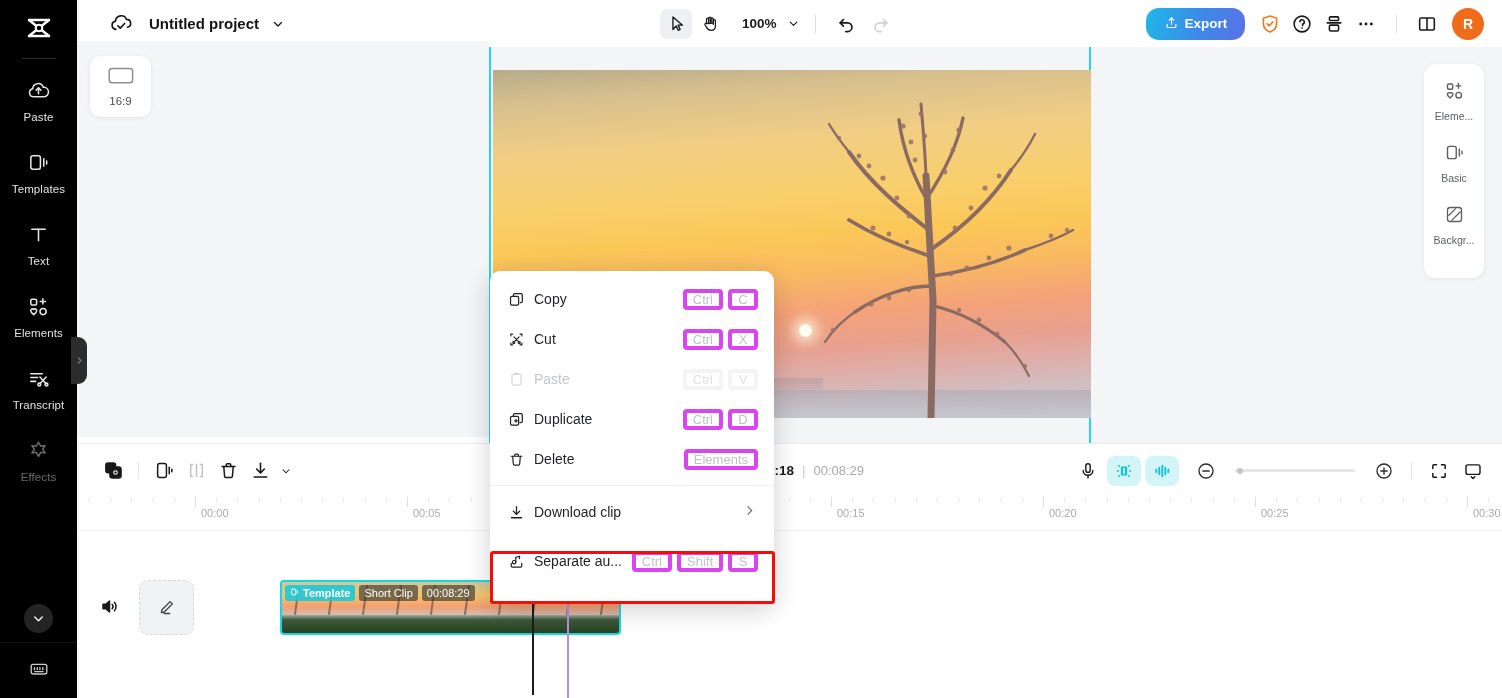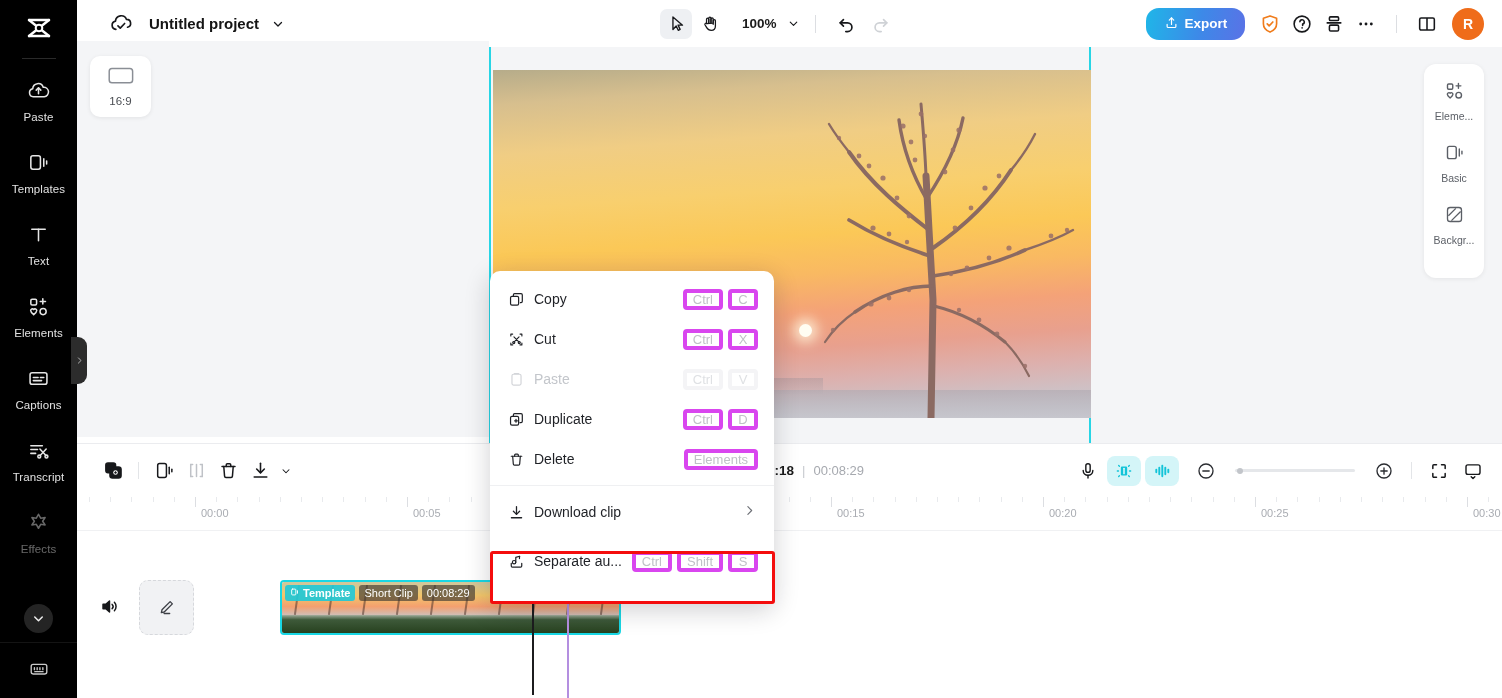--- a/index.html
+++ b/index.html
@@ -234,31 +234,20 @@
         <svg width="23" height="23" viewBox="0 0 24 24" fill="none" stroke="#e6e6e6" stroke-width="1.6" stroke-linecap="round">
             <rect x="4" y="4.5" width="6" height="6" rx="1.3"></rect>
             <path d="M16.5 4v5.5M13.8 6.7h5.5"></path>
             <path d="M7 20.5c-2-1.6-3.2-2.8-3.2-4.2a1.9 1.9 0 0 1 3.2-1.3 1.9 1.9 0 0 1 3.2 1.3c0 1.4-1.2 2.6-3.2 4.2z"></path>
             <circle cx="16.8" cy="17.3" r="3.2"></circle>
           </svg>
       </span>
       <span class="lbl">Elements</span>
     </div>
 
-    <div class="rail-item">
-      <span>
-        <svg width="23" height="23" viewBox="0 0 24 24" fill="none" stroke="#e6e6e6" stroke-width="1.6" stroke-linecap="round">
-            <rect x="3.2" y="6" width="17.6" height="12" rx="2.2"></rect>
-            <path d="M6.6 11h5"></path>
-            <path d="M6.6 14.2h8.6"></path>
-            <path d="M14 11h3.5"></path>
-          </svg>
-      </span>
-      <span class="lbl">Captions</span>
-    </div>
 
     <div class="rail-item">
       <span>
         <svg width="23" height="23" viewBox="0 0 24 24" fill="none" stroke="#e6e6e6" stroke-width="1.6" stroke-linecap="round">
             <path d="M4 7h12"></path>
             <path d="M4 11h7"></path>
             <path d="M4 15h5"></path>
             <path d="M13.5 10.5l6.5 7"></path>
             <path d="M20 10.5l-6.5 7"></path>
             <circle cx="12.8" cy="18.3" r="1.5"></circle>

